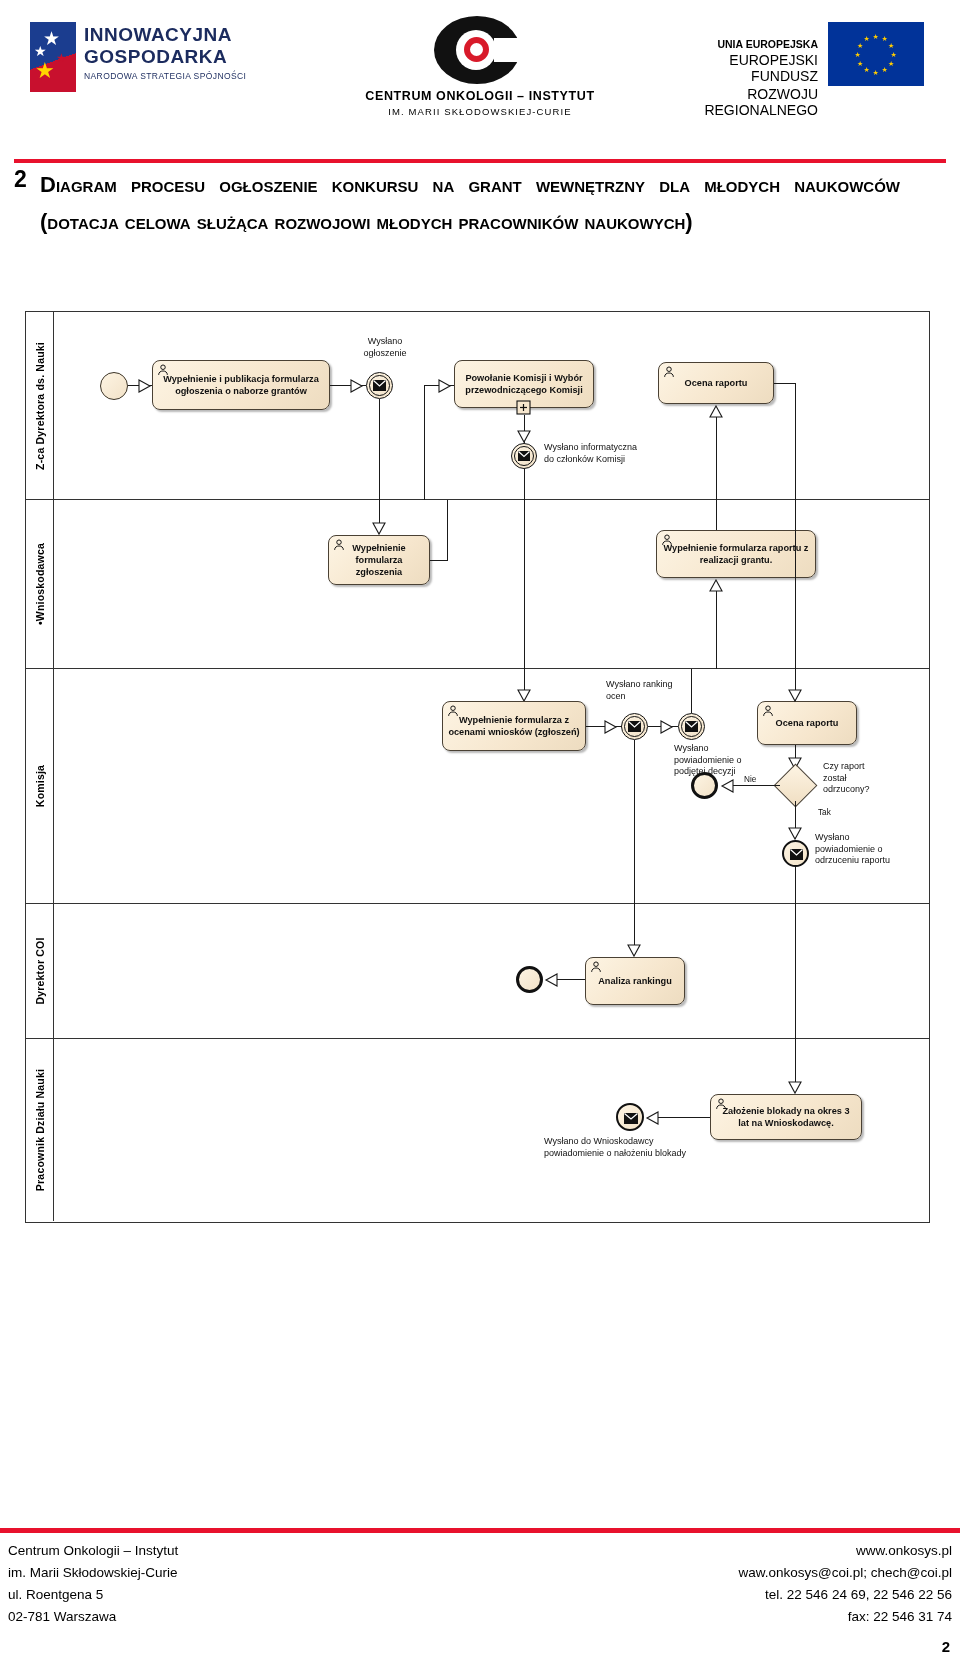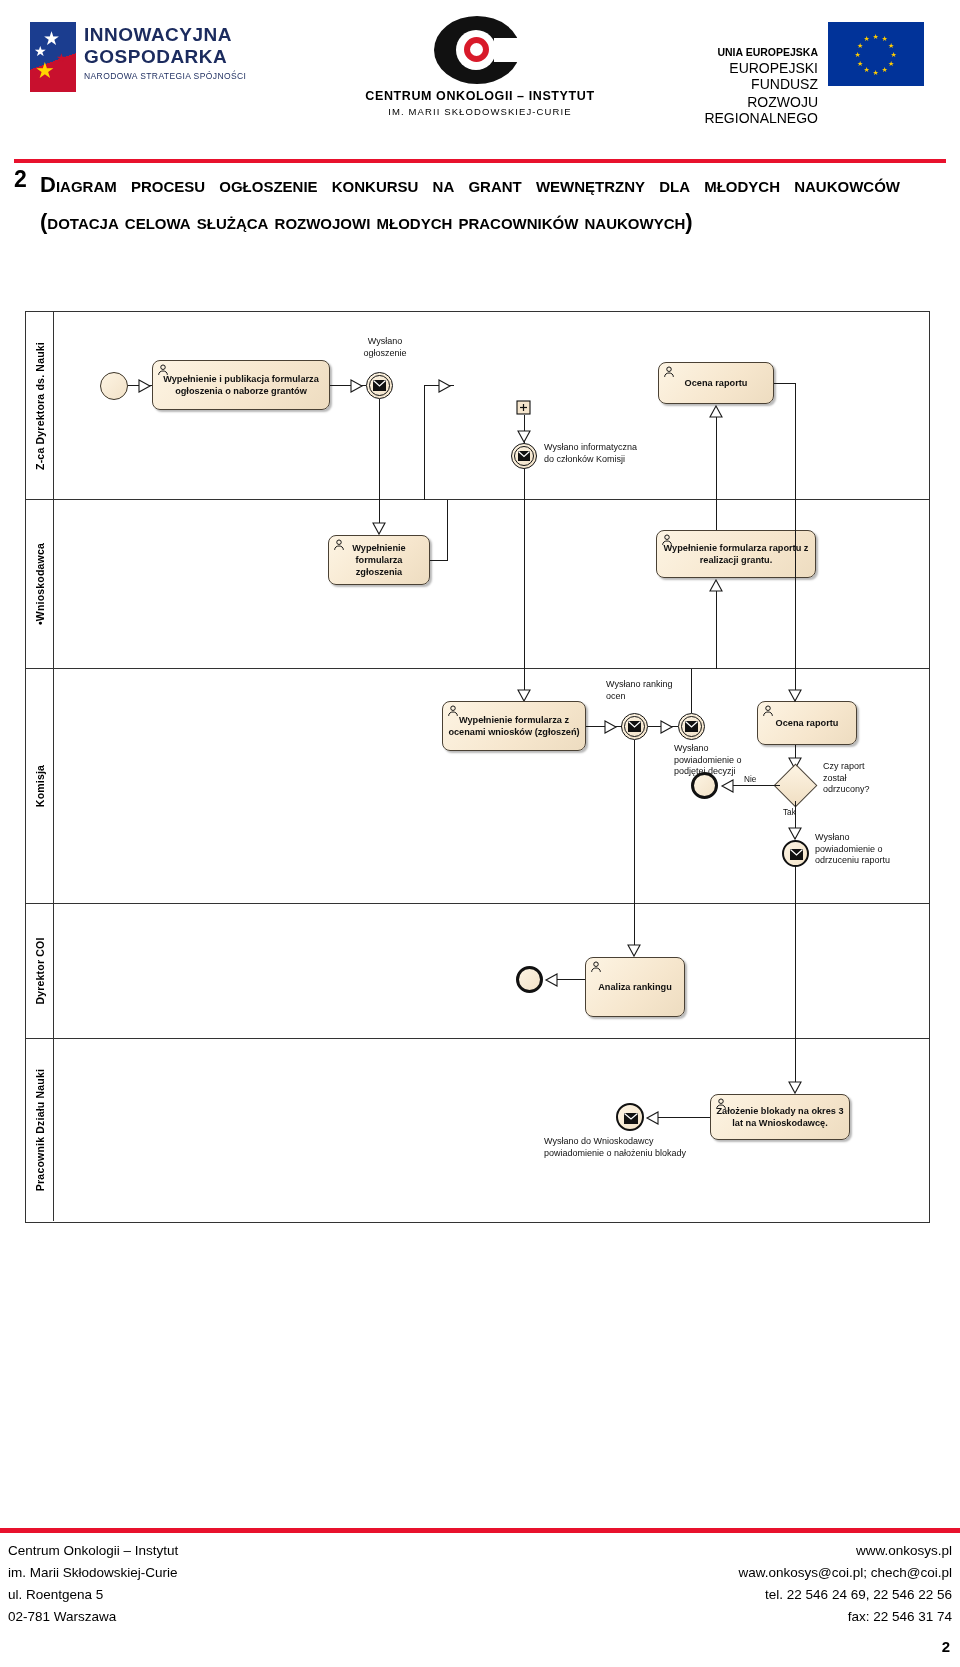--- a/index.html
+++ b/index.html
@@ -21,21 +21,21 @@
   .logo-coi{position:absolute;left:345px;top:16px;width:270px;height:110px;text-align:center;}
   .coi-mark{position:relative;width:92px;height:68px;margin:0 auto;}
   .coi-c{position:absolute;left:0;top:0;width:86px;height:68px;border-radius:50%;background:#111;}
   .coi-c::after{content:"";position:absolute;left:22px;top:14px;width:40px;height:40px;border-radius:50%;background:#fff;}
   .coi-notch{position:absolute;right:-2px;top:22px;width:34px;height:24px;background:#fff;}
   .coi-dot{position:absolute;left:30px;top:21px;width:25px;height:25px;border-radius:50%;border:6px solid #d81a2a;box-sizing:border-box;background:#fff;}
   .coi-t1{font-weight:bold;font-size:12.5px;letter-spacing:.6px;margin-top:5px;}
   .coi-t2{font-size:9.5px;letter-spacing:1.1px;margin-top:3px;}
 
   .logo-ue{position:absolute;left:668px;top:22px;width:260px;height:78px;}
-  .ue-text{position:absolute;left:0;top:24px;width:150px;text-align:right;}
+  .ue-text{position:absolute;left:0;top:16px;width:150px;text-align:right;}
   .ue-l1{font-weight:bold;font-size:10.5px;}
   .ue-l2,.ue-l3{font-size:14px;margin-top:2px;}
   .ue-flag{position:absolute;left:160px;top:0;width:96px;height:64px;background:#013399;}
   .ue-star{position:absolute;color:#ffcc00;font-size:7px;line-height:7px;}
 
   
   #title-rule{position:absolute;left:14px;top:159px;width:932px;height:4px;background:#e8112d;}
   #title{position:absolute;left:14px;top:166px;width:905px;}
   #title .num{display:inline-block;font-weight:bold;font-size:23px;vertical-align:top;width:26px;}
   #title .ttl{display:inline-block;width:860px;font-weight:bold;font-size:22px;line-height:37px;
@@ -186,20 +186,23 @@
 ogłoszenie</div>
 
       <div class="ln v" style="left:325px;top:87px;height:101px;"></div>
 
       <div class="ln h" style="left:370px;top:73px;width:30px;"></div>
       <svg class="tri" style="left:384px;top:67px;" width="14" height="14">
         <polygon points="1,1 12,7 1,13" fill="#fff" stroke="#1a1a1a" stroke-width="1.1"></polygon>
       </svg>
       <div class="ln v" style="left:370px;top:73px;height:115px;"></div>
 
+      <div class="task" style="left:400px;top:48px;width:140px;height:48px;">
+        <span>Powołanie Komisji i Wybór przewodniczącego Komisji</span>
+      </div>
       <svg style="position:absolute;left:462px;top:88px;" width="16" height="16">
         <rect x="1" y="1" width="13" height="13" fill="#f6e6cd" stroke="#111" stroke-width="1.1"></rect>
         <line x1="4" y1="7.5" x2="11" y2="7.5" stroke="#111" stroke-width="1.2"></line>
         <line x1="7.5" y1="4" x2="7.5" y2="11" stroke="#111" stroke-width="1.2"></line>
       </svg>
 
       <div class="ln v" style="left:470px;top:103px;height:28px;"></div>
       <svg class="tri" style="left:463px;top:118px;" width="14" height="14">
         <polygon points="1,1 13,1 7,12" fill="#fff" stroke="#1a1a1a" stroke-width="1.1"></polygon>
       </svg>
@@ -351,21 +354,21 @@
 odrzucony?</div>
 
       <div class="ln h" style="left:672px;top:116px;width:54px;"></div>
       <div class="lbl sm" style="left:690px;top:105px;">Nie</div>
       <svg class="tri" style="left:666px;top:110px;" width="14" height="14">
         <polygon points="13,1 13,13 2,7" fill="#fff" stroke="#1a1a1a" stroke-width="1.1"></polygon>
       </svg>
       <div class="evt end" style="left:637px;top:103px;width:27px;height:27px;"></div>
 
       <div class="ln v" style="left:741px;top:132px;height:38px;"></div>
-      <div class="lbl sm" style="left:729px;top:138px;">Tak</div>
+      <div class="lbl sm" style="left:764px;top:138px;">Tak</div>
       <svg class="tri" style="left:734px;top:158px;" width="14" height="14">
         <polygon points="1,1 13,1 7,12" fill="#fff" stroke="#1a1a1a" stroke-width="1.1"></polygon>
       </svg>
       <div class="evt msgend" style="left:728px;top:171px;width:27px;height:27px;">
         <svg style="position:absolute;left:6px;top:7px;" width="13" height="11">
           <rect x="0" y="0" width="13" height="11" fill="#111"></rect>
           <polyline points="0.5,0.5 6.5,6 12.5,0.5" fill="none" stroke="#fff" stroke-width="1.2"></polyline>
         </svg>
       </div>
       <div class="lbl" style="left:761px;top:163px;width:100px;">Wysłano
@@ -378,21 +381,21 @@
   <div class="lane" style="top:592px;height:135px;">
     <div class="lane-label">
       <span>Dyrektor COI</span>
     </div>
     <div class="lane-body">
       <div class="ln v" style="left:580px;top:0;height:43px;"></div>
       <svg class="tri" style="left:573px;top:40px;" width="14" height="14">
         <polygon points="1,1 13,1 7,12" fill="#fff" stroke="#1a1a1a" stroke-width="1.1"></polygon>
       </svg>
 
-      <div class="task" style="left:531px;top:53px;width:100px;height:60px;">
+      <div class="task" style="left:531px;top:53px;width:100px;height:48px;">
         <svg class="ico" viewBox="0 0 16 16">
           <circle cx="8" cy="4.3" r="3" fill="none" stroke="#111" stroke-width="1.3"></circle>
           <path d="M2.2 14.5c0-3.4 2.6-5.2 5.8-5.2s5.8 1.8 5.8 5.2" fill="none" stroke="#111" stroke-width="1.3"></path>
         </svg>
         <span>Analiza rankingu</span>
       </div>
 
       <div class="ln h" style="left:494px;top:75px;width:37px;"></div>
       <svg class="tri" style="left:490px;top:69px;" width="14" height="14">
         <polygon points="13,1 13,13 2,7" fill="#fff" stroke="#1a1a1a" stroke-width="1.1"></polygon>
@@ -406,21 +409,21 @@
   <div class="lane" style="top:727px;height:182px;">
     <div class="lane-label">
       <span>Pracownik Działu Nauki</span>
     </div>
     <div class="lane-body">
       <div class="ln v" style="left:741px;top:0;height:46px;"></div>
       <svg class="tri" style="left:734px;top:42px;" width="14" height="14">
         <polygon points="1,1 13,1 7,12" fill="#fff" stroke="#1a1a1a" stroke-width="1.1"></polygon>
       </svg>
 
-      <div class="task" style="left:656px;top:55px;width:140px;height:46px;">
+      <div class="task" style="left:656px;top:55px;width:152px;height:46px;">
         <svg class="ico" viewBox="0 0 16 16">
           <circle cx="8" cy="4.3" r="3" fill="none" stroke="#111" stroke-width="1.3"></circle>
           <path d="M2.2 14.5c0-3.4 2.6-5.2 5.8-5.2s5.8 1.8 5.8 5.2" fill="none" stroke="#111" stroke-width="1.3"></path>
         </svg>
         <span>Założenie blokady na okres 3 lat na Wnioskodawcę.</span>
       </div>
 
       <div class="ln h" style="left:595px;top:78px;width:61px;"></div>
       <svg class="tri" style="left:591px;top:72px;" width="14" height="14">
         <polygon points="13,1 13,13 2,7" fill="#fff" stroke="#1a1a1a" stroke-width="1.1"></polygon>

